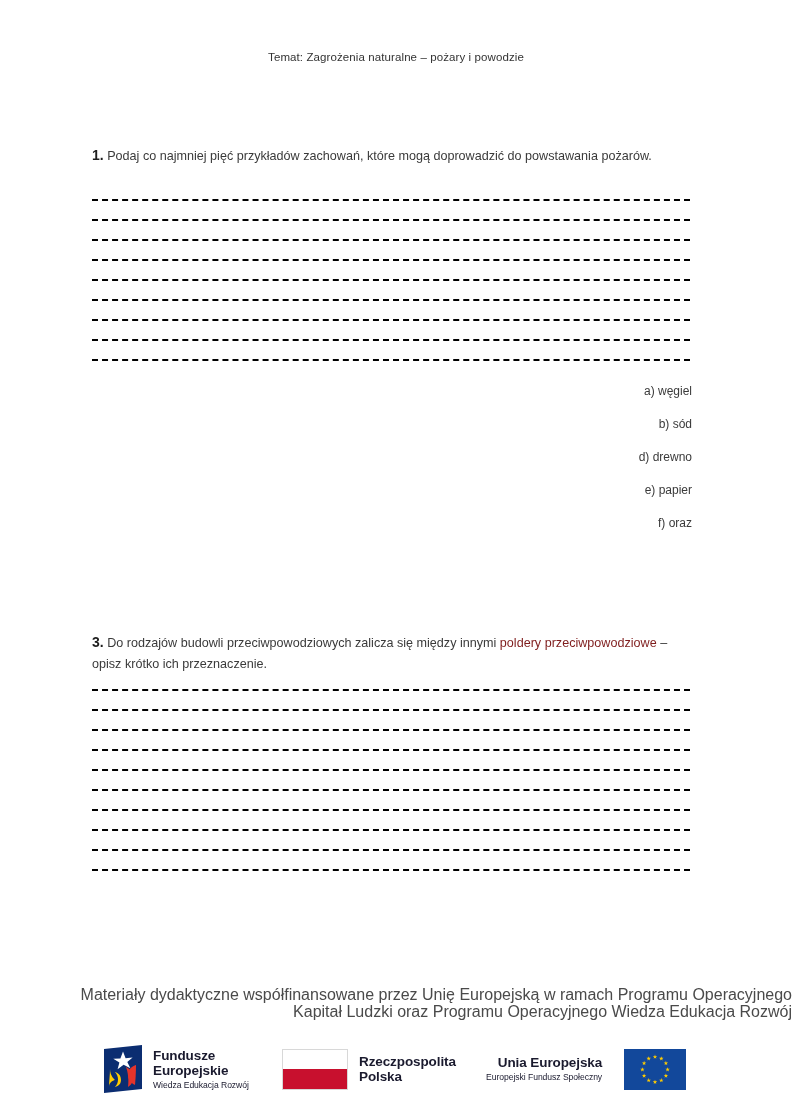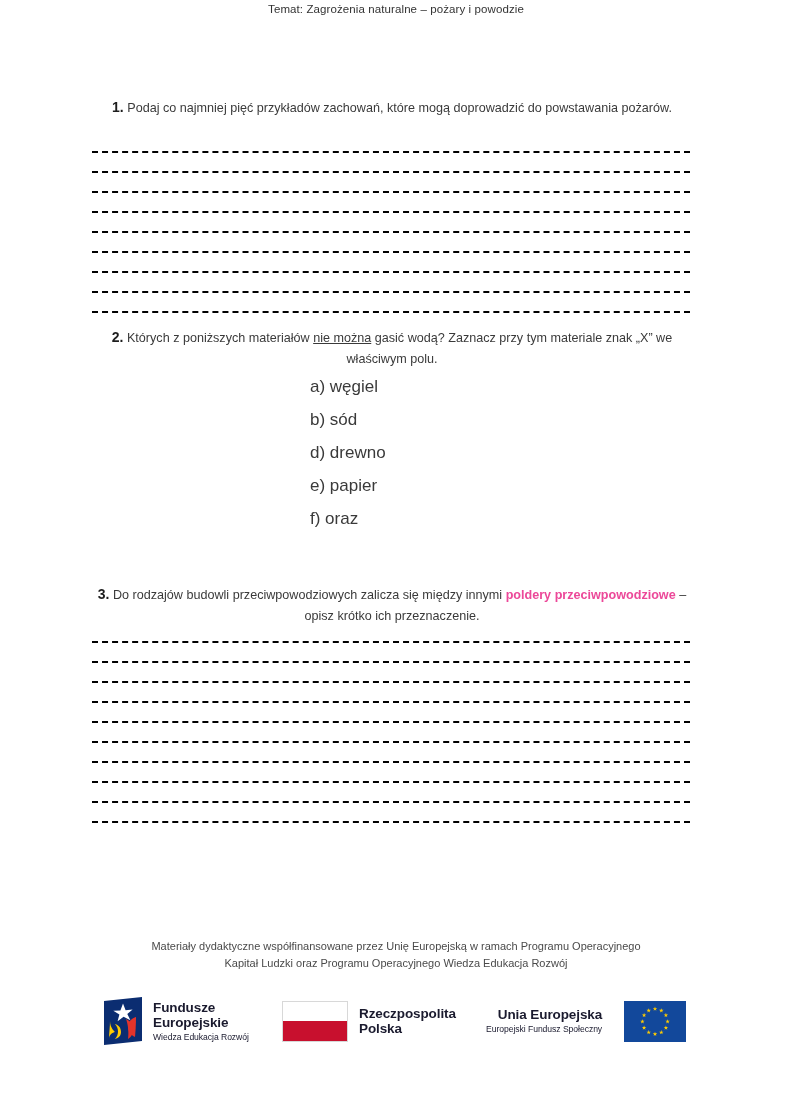--- a/index.html
+++ b/index.html
@@ -11,20 +11,21 @@
     width: 792px;
     height: 1117px;
     position: relative;
     font-family: "Liberation Sans", sans-serif;
     color: #2b2b2b;
     overflow: hidden;
   }
   .page {
     position: absolute;
     inset: 0;
+    margin-top: 48px;
   }
 
   
   .doc-title {
     position: absolute;
     top: 3px;
     left: 0;
     width: 792px;
     text-align: center;
     font-size: 11.5px;
@@ -37,29 +38,29 @@
     position: absolute;
     left: 92px;
     top: 0;
     width: 600px;
   }
 
   .q {
     font-size: 12.6px;
     line-height: 21px;
     color: #3a3a3a;
-    text-align: center;
+    text-align: left;
   }
   .q .num {
     font-weight: bold;
     font-size: 14px;
     color: #1d1d1d;
   }
   .q u { text-decoration: underline; }
-  .q b { font-weight: bold; color: #ec4899; }
+  .q b { font-weight: normal; color: #7f1d1d; }
 
   
   .rules { width: 598px; }
   .rule {
     height: 20px;
     position: relative;
   }
   .rule::after {
     content: "";
     position: absolute;
@@ -68,33 +69,34 @@
     top: 11px;
     height: 0;
     border-top: 2.1px dashed #000000;
   }
 
   
   .options {
     margin-left: 218px;
   }
   .option {
-    font-size: 17px;
+    font-size: 12px;
     line-height: 33px;
     color: #3a3a3a;
+    text-align: right;
   }
 
   
   .footer-note {
     position: absolute;
     left: 0;
     top: 938px;
     width: 792px;
-    text-align: center;
-    font-size: 11px;
+    text-align: right;
+    font-size: 16px;
     line-height: 17px;
     color: #4a4a4a;
   }
 
   
   .logos {
     position: absolute;
     left: 96px;
     top: 992px;
     width: 600px;
@@ -182,24 +184,20 @@
       <div class="rule"></div>
       <div class="rule"></div>
       <div class="rule"></div>
       <div class="rule"></div>
       <div class="rule"></div>
       <div class="rule"></div>
       <div class="rule"></div>
     </div>
 
   <div class="content" style="top:327px;">
-    <div class="q">
-      <span class="num">2.</span>
-      <span>Których z poniższych materiałów </span><u>nie można</u><span> gasić wodą? Zaznacz przy tym materiale znak „X” we właściwym polu.</span>
-    </div>
     <div class="options" id="options-q2">
         <div class="option">a) węgiel</div>
         <div class="option">b) sód</div>
         <div class="option">d) drewno</div>
         <div class="option">e) papier</div>
         <div class="option">f) oraz</div>
       </div>
   </div>
 
   <div class="content" style="top:584px;">

